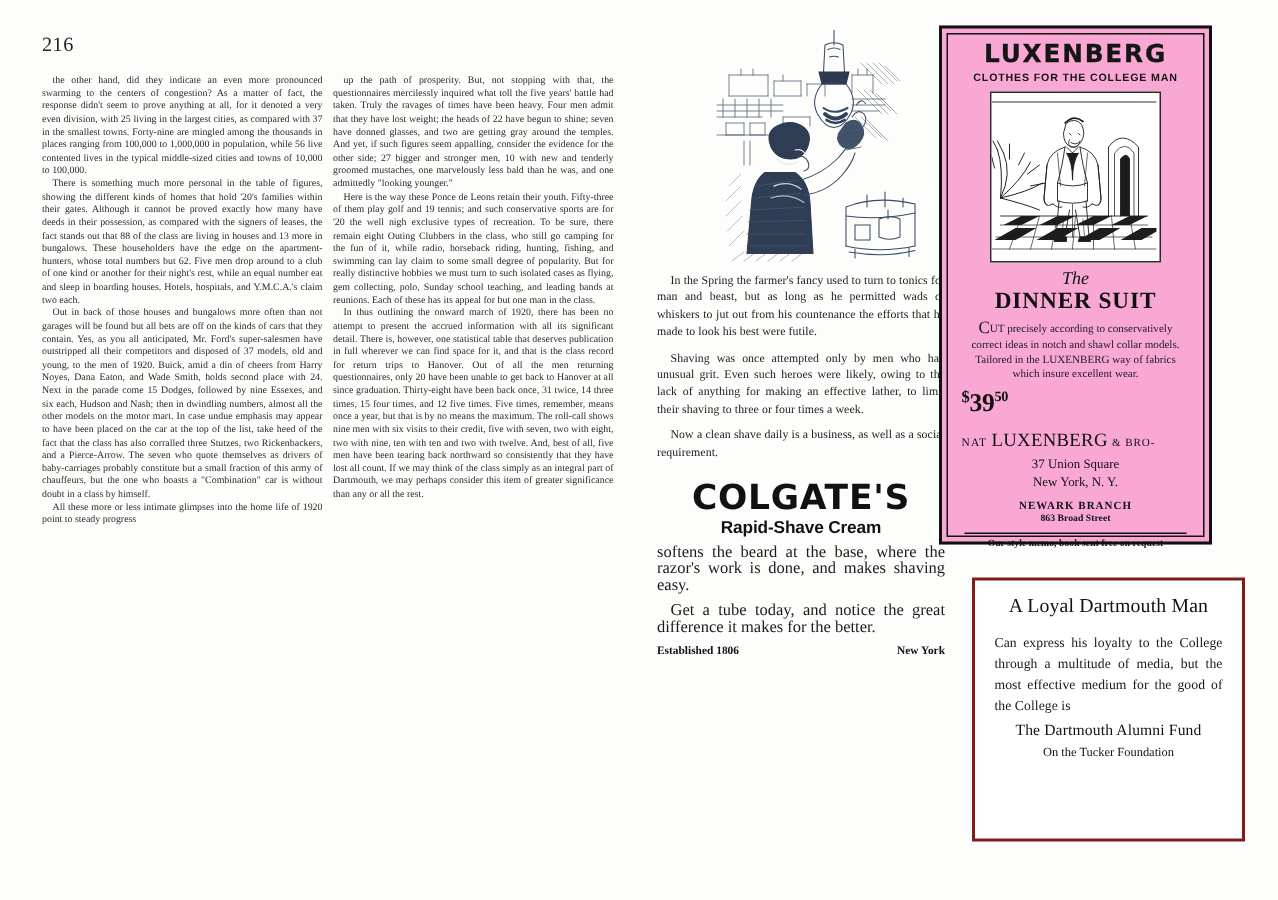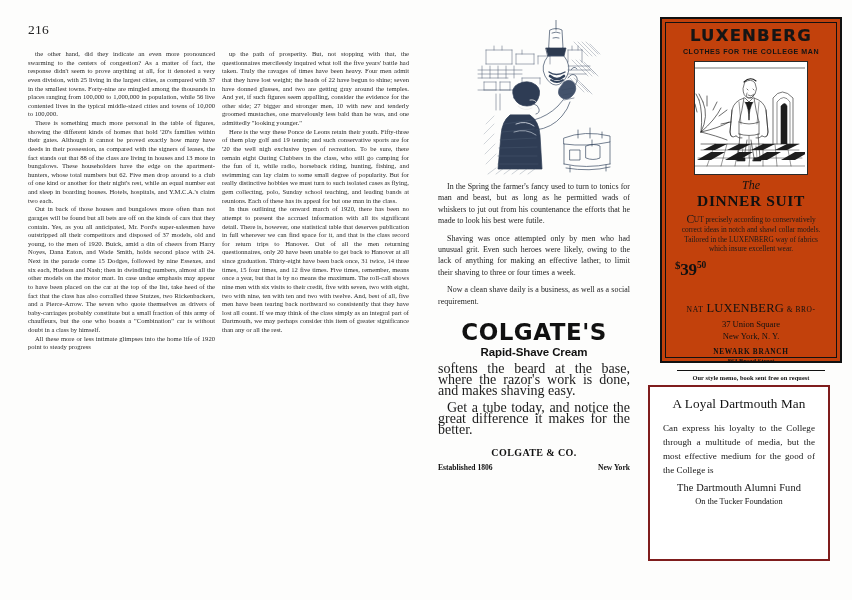--- a/index.html
+++ b/index.html
@@ -107,21 +107,21 @@
   .colgate-sub {
     text-align: center;
     font-size: 11.5px;
     margin-top: 2px;
     color: #111;
     font-family: "Liberation Sans", sans-serif;
     font-weight: 600;
     letter-spacing: -.1px;
   }
   .colgate-copy {
-    font-size: 14px;
+    font-size: 11px;
     line-height: 11.2px;
     text-align: justify;
     color: #1b1b1b;
     margin-top: 5px;
   }
   .colgate-copy p { margin: 0 0 5px 0; text-indent: 9px; }
   .colgate-copy p.noind { text-indent: 0; }
   .colgate-sig {
     text-align: center;
     margin-top: 12px;
@@ -136,26 +136,26 @@
     display: flex;
     justify-content: space-between;
     font-size: 7.6px;
     font-weight: 700;
     color: #111;
   }
 
   
   .ad-lux {
     position: absolute;
-    left: 660px;
+    left: 626px;
     top: 17px;
     width: 182px;
     height: 346px;
     border: 2.5px solid #111;
-    background: #c2410c;
+    background: #f9a8d4;
     box-sizing: border-box;
   }
   .ad-lux-inner {
     position: absolute;
     inset: 3px;
     border: 1px solid #111;
     box-sizing: border-box;
     padding: 5px 9px 4px 9px;
   }
   .lux-name {
@@ -223,22 +223,21 @@
     margin-top: 6px;
     font-size: 17px;
     font-weight: 700;
     color: #111;
     line-height: 1;
     letter-spacing: -.2px;
   }
   .lux-price sup { font-size: 9.5px; vertical-align: 7px; }
   .lux-price .cur { font-size: 11px; vertical-align: 6px; }
   .lux-firm {
-    text-align: center;
-    margin-top: 23px;
+    margin-top: 9px;
     font-size: 10.5px;
     color: #111;
     letter-spacing: .2px;
     white-space: nowrap;
   }
   .lux-firm .nat { font-size: 7.6px; letter-spacing: .8px; }
   .lux-firm .big { font-size: 12.5px; letter-spacing: .2px; }
   .lux-firm .bro { font-size: 7.4px; letter-spacing: .6px; }
   .lux-addr {
     text-align: center;
@@ -434,21 +433,20 @@
     </div>
 
     <div class="colgate-logo">COLGATE'S</div>
     <div class="colgate-sub">Rapid-Shave Cream</div>
 
     <div class="colgate-copy">
       <p class="noind">softens the beard at the base, where the razor's work is done, and makes shaving easy.</p>
       <p>Get a tube today, and notice the great difference it makes for the better.</p>
     </div>
 
-    <div class="colgate-sig">COLGATE &amp; CO.</div>
     <div class="colgate-foot">
       <span>Established 1806</span>
       <span>New York</span>
     </div>
   </div>
 
   <div class="ad-lux">
     <div class="ad-lux-inner">
 
       <div class="lux-name">LUXENBERG</div>

